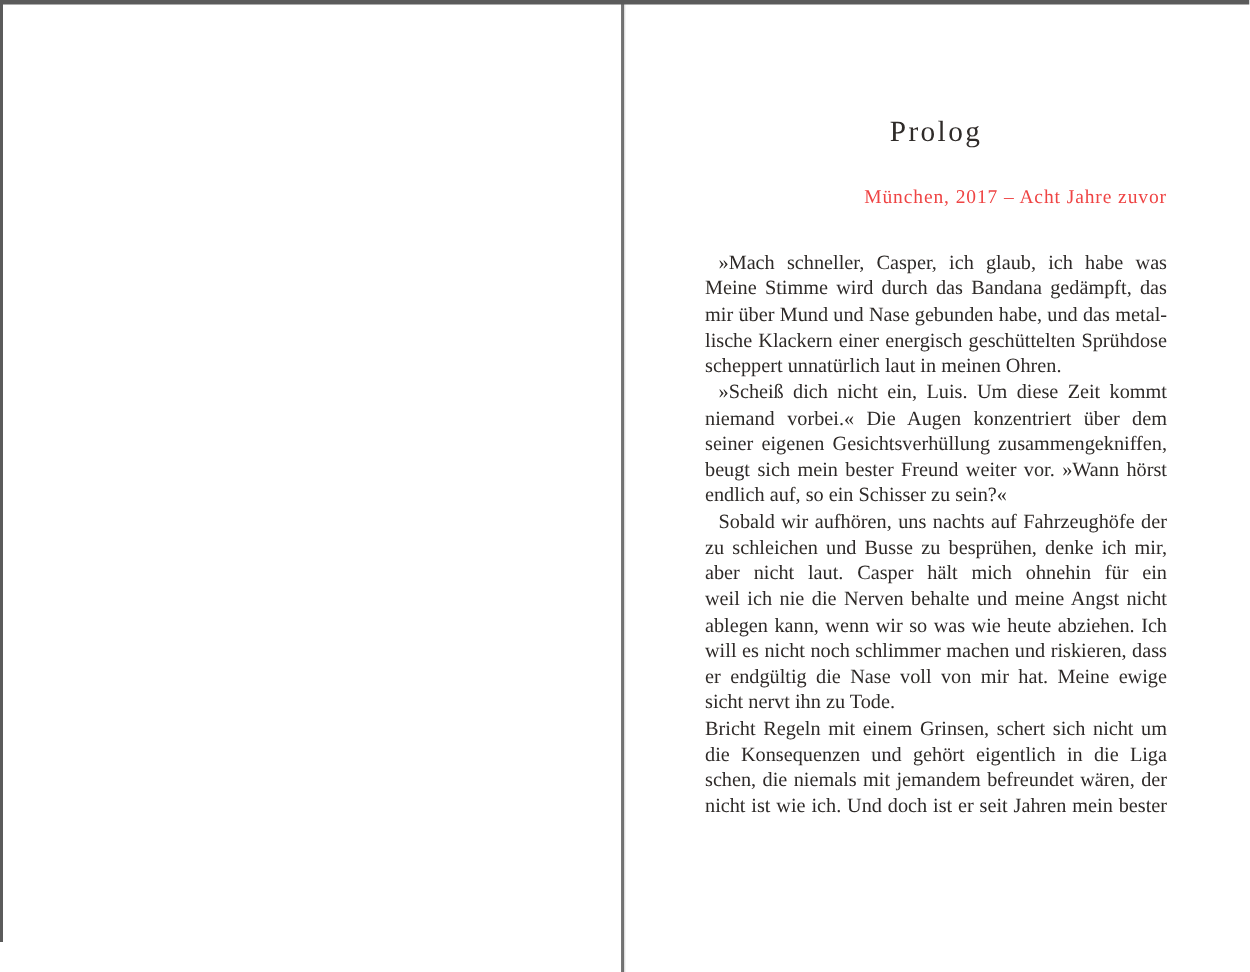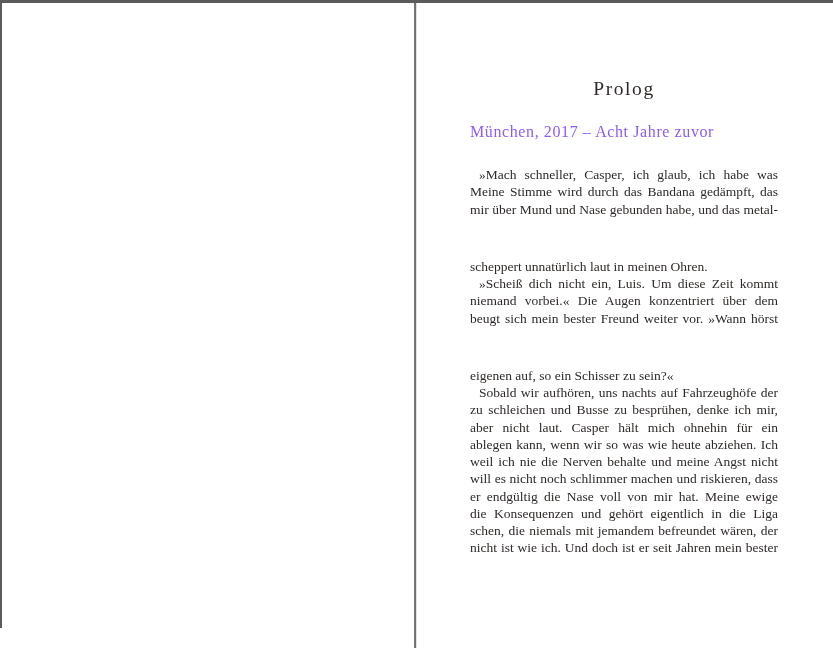--- a/index.html
+++ b/index.html
@@ -23,32 +23,32 @@
   .text-col{position:absolute;left:53px;top:0;width:308px;height:648px;}
 
   .heading{
     position:absolute;top:79px;left:0;width:100%;
     margin:0;text-align:center;
     font-size:19.5px;font-weight:400;letter-spacing:1.6px;line-height:1;
     color:#2f2b29;
   }
   .subheading{
     position:absolute;top:124px;left:0;width:100%;
-    text-align:left;
-    font-size:16px;letter-spacing:0.6px;line-height:1;
-    color:#8b5cf6;
+    text-align:right;
+    font-size:13px;letter-spacing:0.6px;line-height:1;
+    color:#ef4444;
   }
   #body-text{position:absolute;top:166px;left:0;width:100%;}
   .para{margin:0;}
   .ln{
     height:17.25px;line-height:17.25px;overflow:hidden;
     font-size:13.5px;color:#2e2a28;
     text-align:justify;text-align-last:justify;
   }
-  .ln.last{text-align-last:left;margin-top:40px;}
+  .ln.last{text-align-last:left;}
   .ln.first{padding-left:9px;}
   .it{}
   .pageno{
     position:absolute;top:594px;left:0;width:100%;
     text-align:center;
     font-size:12.5px;letter-spacing:1px;color:#8a8a8a;
   }
 </style>
 </head>
 <body>
@@ -57,38 +57,42 @@
   <div class="left-page"></div>
   <div class="right-page">
     <div class="text-col">
       <h1 class="heading">Prolog</h1>
       <div class="subheading">München, 2017 – Acht Jahre zuvor</div>
       <div id="body-text">
           <div class="para">
             <div class="ln first"><span>»Mach schneller, Casper, ich glaub, ich habe was gehört.«</span></div>
             <div class="ln"><span>Meine Stimme wird durch das Bandana gedämpft, das ich</span></div>
             <div class="ln"><span>mir über Mund und Nase gebunden habe, und das metal-</span></div>
+            <div class="ln"><span>lische Klackern einer energisch geschüttelten Sprühdose</span></div>
             <div class="ln last"><span>scheppert unnatürlich laut in meinen Ohren.</span></div>
           </div>
           <div class="para">
             <div class="ln first"><span>»Scheiß dich nicht ein, Luis. Um diese Zeit kommt hier</span></div>
             <div class="ln"><span>niemand vorbei.« Die Augen konzentriert über dem Rand</span></div>
+            <div class="ln"><span>seiner eigenen Gesichtsverhüllung zusammengekniffen,</span></div>
             <div class="ln"><span>beugt sich mein bester Freund weiter vor. »Wann hörst du</span></div>
-            <div class="ln last"><span>eigenen auf, so ein Schisser zu sein?«</span></div>
+            <div class="ln last"><span>endlich auf, so ein Schisser zu sein?«</span></div>
           </div>
           <div class="para">
             <div class="ln first"><span class="it">Sobald </span><span>wir </span><span class="it">aufhören, uns nachts auf Fahrzeughöfe der Stadt</span></div>
             <div class="ln"><span class="it">zu schleichen und Busse zu besprühen</span><span>, denke ich mir, sage es</span></div>
             <div class="ln"><span>aber nicht laut. Casper hält mich ohnehin für ein Weichei,</span></div>
+            <div class="ln"><span>weil ich nie die Nerven behalte und meine Angst nicht</span></div>
             <div class="ln"><span>ablegen kann, wenn wir so was wie heute abziehen. Ich</span></div>
-            <div class="ln"><span>weil ich nie die Nerven behalte und meine Angst nicht</span></div>
             <div class="ln"><span>will es nicht noch schlimmer machen und riskieren, dass</span></div>
             <div class="ln"><span>er endgültig die Nase voll von mir hat. Meine ewige Vor-</span></div>
+            <div class="ln last"><span>sicht nervt ihn zu Tode.</span></div>
           </div>
           <div class="para">
+            <div class="ln"><span>Bricht Regeln mit einem Grinsen, schert sich nicht um</span></div>
             <div class="ln"><span>die Konsequenzen und gehört eigentlich in die Liga Men-</span></div>
             <div class="ln"><span>schen, die niemals mit jemandem befreundet wären, der so</span></div>
             <div class="ln"><span class="it">nicht</span><span> ist wie ich. Und doch ist er seit Jahren mein bester</span></div>
           </div>
         </div>
     </div>
   </div>
   <div class="spine"></div>
   <div class="edge-top"></div>
   <div class="edge-left"></div>

